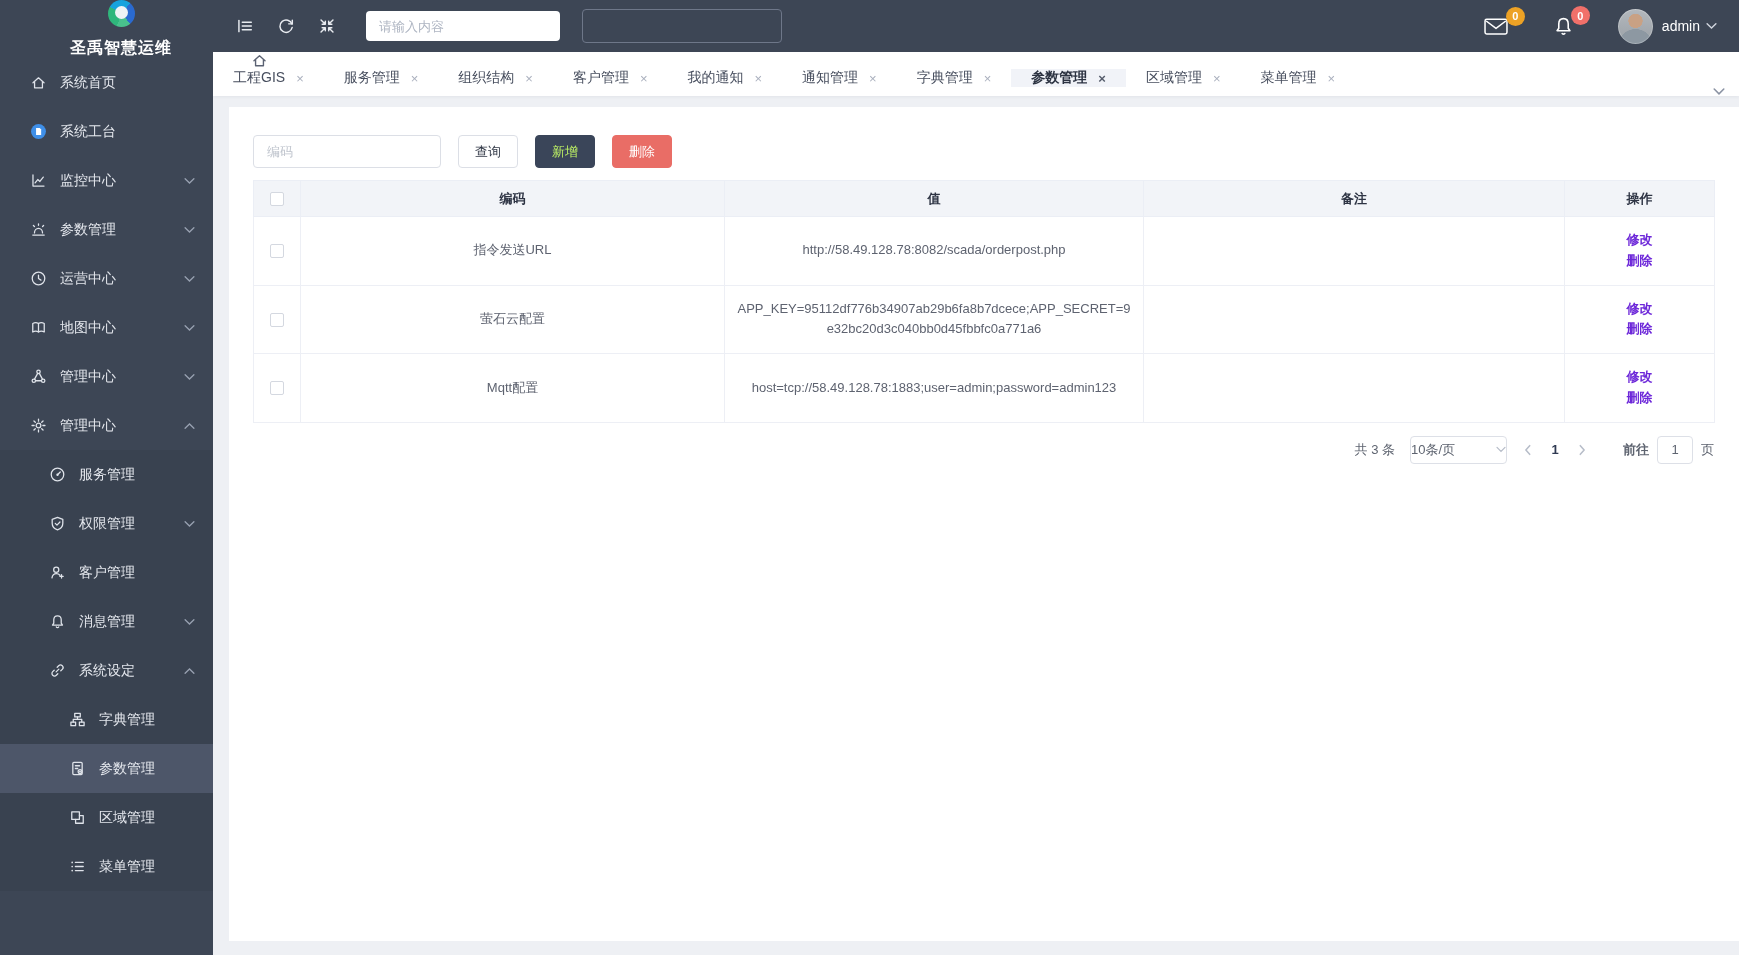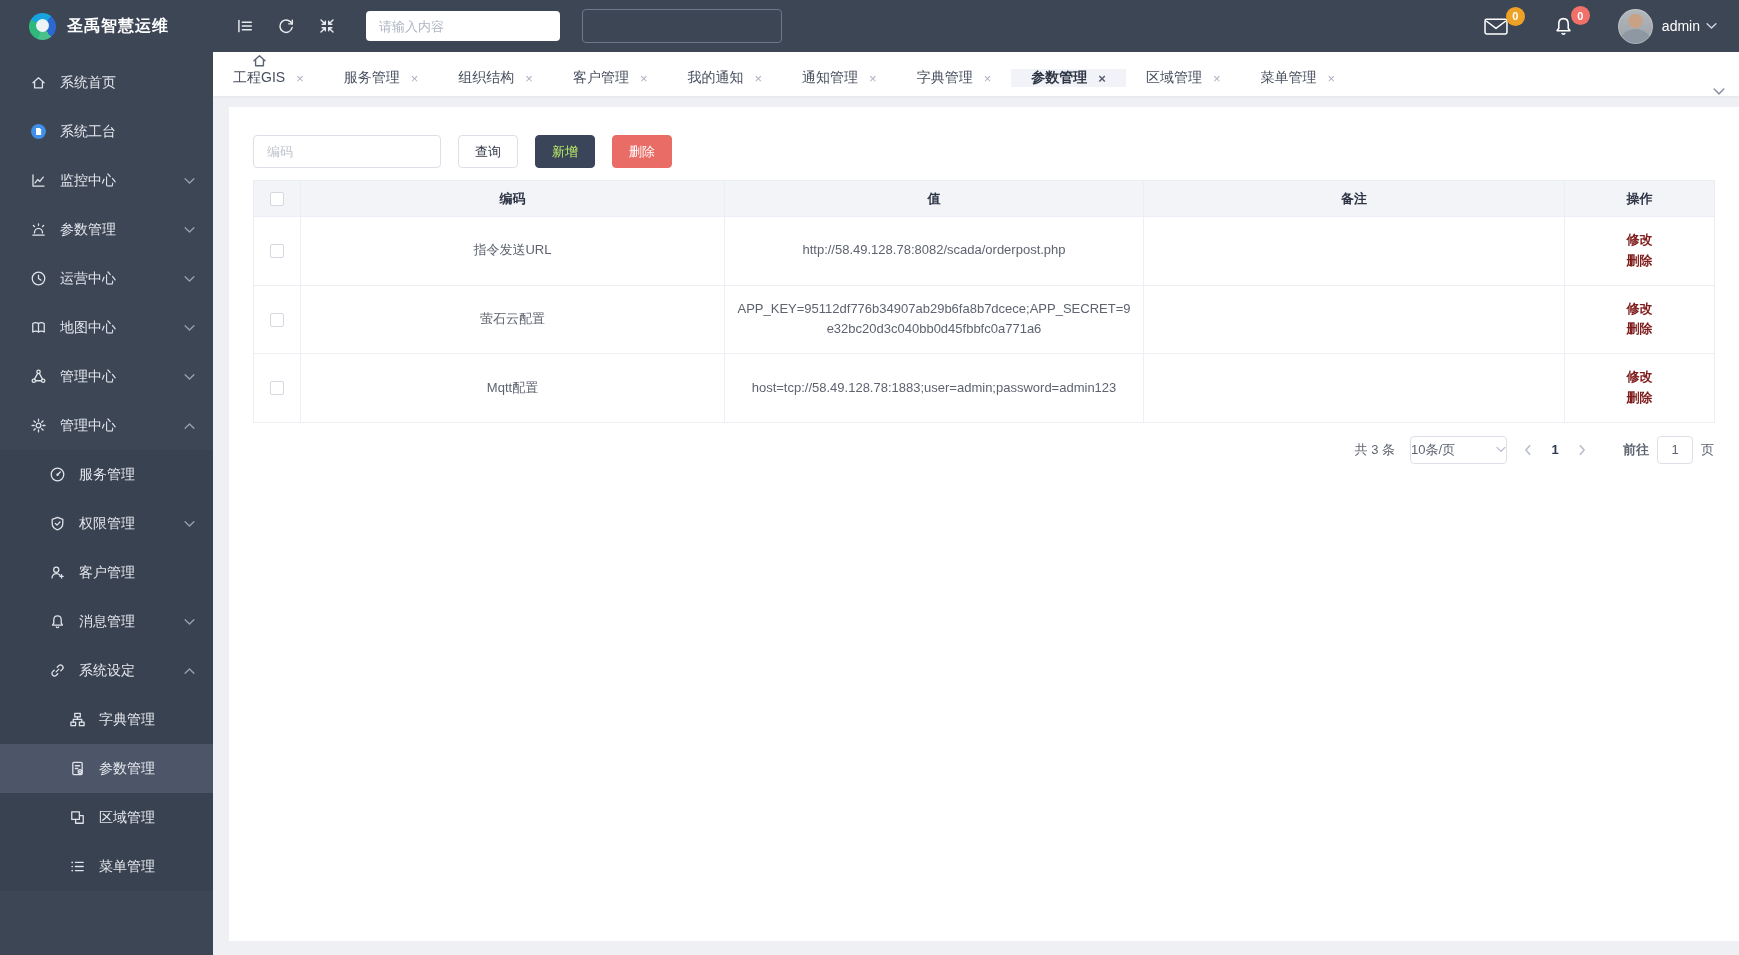--- a/index.html
+++ b/index.html
@@ -5,21 +5,21 @@
   * { box-sizing: border-box; margin: 0; padding: 0; }
   html,body { width:1739px; height:955px; overflow:hidden; }
   body {
     font-family: "Liberation Sans", "DejaVu Sans", sans-serif;
     background:#eef0f4; color:#333; position:relative; font-size:14px;
   }
   svg { display:block; }
 
   
   .sidebar { position:absolute; left:0; top:0; width:213px; height:955px; background:#3d4655; z-index:3; }
-  .logo-row { height:52px; display:flex; align-items:center; padding-left:29px; gap:11px; cursor:pointer; }
+  .logo-row { height:52px; display:flex; align-items:center; padding-left:29px; gap:11px; cursor:pointer;flex-direction:column; }
   .logo-mark { width:27px; height:27px; border-radius:50%;
     background: conic-gradient(from 200deg, #2fb77c 0 100deg, #16a3de 100deg 200deg, #2a6ad0 200deg 300deg, #49c18d 300deg 360deg);
     position:relative; flex:0 0 auto; }
   .logo-mark::after { content:""; position:absolute; left:7px; top:6px; width:13px; height:13px; border-radius:50%; background:#eef3f5; }
   .app-title { color:#ffffff; font-size:16px; font-weight:bold; letter-spacing:1px; white-space:nowrap; }
   .menu { padding-top:6px; }
   .menu-item { height:49px; display:flex; align-items:center; color:#e4e7ed; font-size:14px; cursor:pointer; position:relative; }
   .menu-item.lvl0 { padding-left:29px; }
   .menu-item.lvl1 { padding-left:48px; background:rgba(0,0,0,0.05); }
   .menu-item.lvl2 { padding-left:68px; background:rgba(0,0,0,0.05); }
@@ -74,21 +74,21 @@
   .btn.primary { background:#3a4559; border-color:#3a4559; color:#bef264; }
   .btn.danger { background:#e96d66; border-color:#e96d66; color:#ffffff; }
 
   table.data { margin-top:12px; width:1461px; border-collapse:collapse; table-layout:fixed; }
   table.data th { background:#f2f4f8; height:36px; font-size:13px; font-weight:bold; color:#2e3444;
     border:1px solid #ebeef5; text-align:center; }
   table.data td { font-size:13px; color:#5e6370; text-align:center; padding:13px 12px;
     border:1px solid #edeff5; line-height:1.6; word-break:break-all; background:#ffffff; }
   .checkbox { width:14px; height:14px; border:1px solid #d4d8e0; border-radius:2px; display:inline-block;
     vertical-align:middle; background:#fff; cursor:pointer; }
-  .action-link { color:#7f1d1d; font-weight:bold; margin:0 21px; cursor:pointer; white-space:nowrap; }
+  .action-link { color:#6d28d9; font-weight:bold; margin:0 21px; cursor:pointer; white-space:nowrap; }
 
   .pagination { width:1461px; margin-top:13px; display:flex; justify-content:flex-end; align-items:center;
     font-size:13px; color:#5e6470; }
   .pg-total { margin-right:15px; }
   .size-select { width:97px; height:28px; border:1px solid #dde0e7; border-radius:4px; display:flex;
     align-items:center; justify-content:space-between; gap:10px; color:#5e6470; cursor:pointer; background:#fff; }
   .size-select .dn { color:#b6bcc8; display:flex; }
   .pg-arrow { color:#b7bdc9; margin:0 16px; cursor:pointer; display:flex; }
   .page-num { font-weight:bold; color:#2f3a52; min-width:14px; text-align:center; }
   .goto-label { margin-left:20px;font-weight:bold; }

